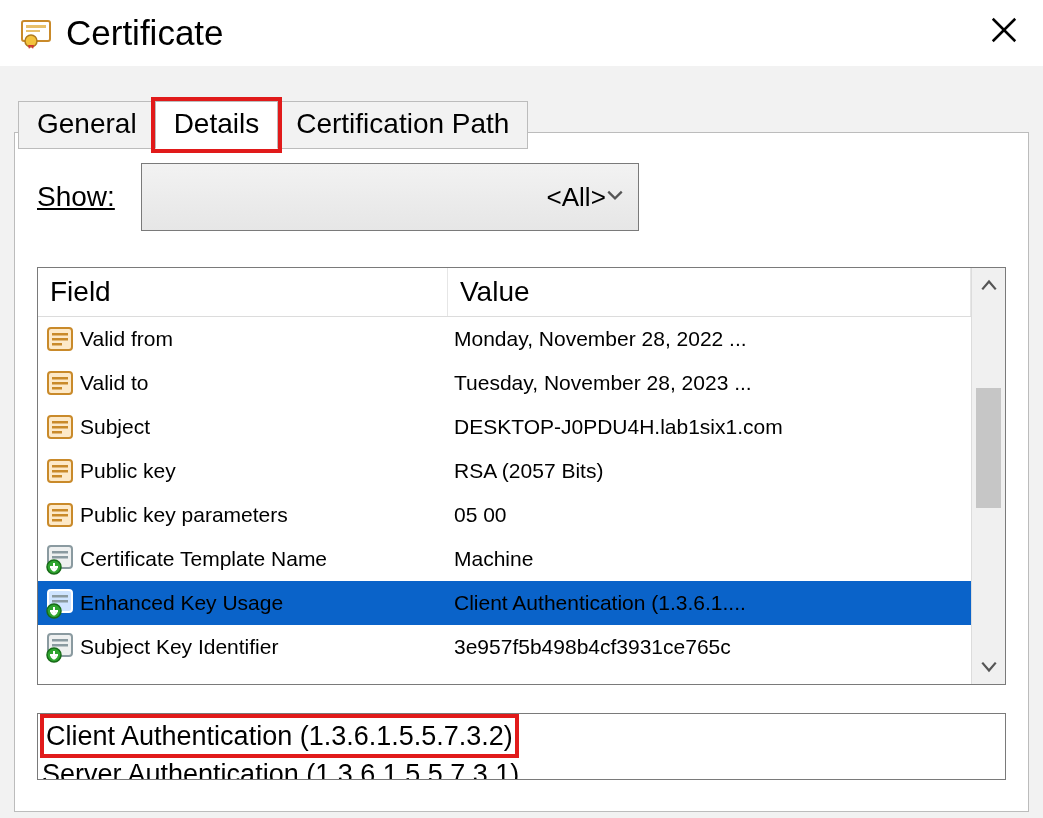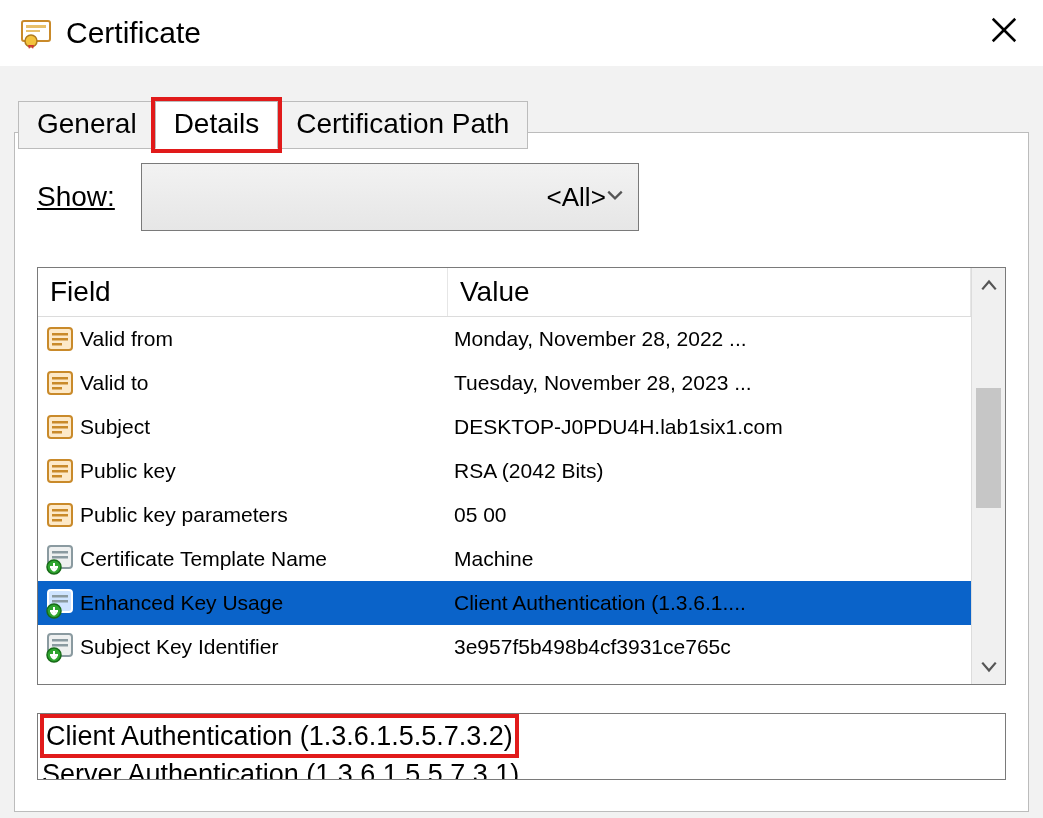--- a/index.html
+++ b/index.html
@@ -25,21 +25,21 @@
   .title-left {
     display: flex;
     align-items: center;
     gap: 14px;
   }
   .cert-icon {
     width: 32px; height: 32px;
     display: inline-block;
   }
   .title-text {
-    font-size: 30px;
+    font-size: 35px;
     color: #000;
   }
   .close-x {
     font-size: 36px;
     line-height: 1;
     cursor: pointer;
     padding: 6px 10px;
     font-weight: 400;
   }
 
@@ -335,21 +335,21 @@
             <div class="row">
               <div class="rc-field">
                 <span class="row-icon"><svg viewBox="0 0 32 32" width="32" height="32">
                     <rect class="sheet" x="4" y="5" width="24" height="22" rx="3" fill="#fde9c8" stroke="#c98a2a" stroke-width="2"></rect>
                     <rect x="8" y="10" width="16" height="2.5" fill="#c98a2a"></rect>
                     <rect x="8" y="15" width="16" height="2.5" fill="#c98a2a"></rect>
                     <rect x="8" y="20" width="10" height="2.5" fill="#c98a2a"></rect>
                   </svg></span>
                 <span>Public key</span>
               </div>
-              <div class="rc-value"><span>RSA (2042 Bits)</span></div>
+              <div class="rc-value"><span>RSA (2057 Bits)</span></div>
             </div>
             <div class="row">
               <div class="rc-field">
                 <span class="row-icon"><svg viewBox="0 0 32 32" width="32" height="32">
                     <rect class="sheet" x="4" y="5" width="24" height="22" rx="3" fill="#fde9c8" stroke="#c98a2a" stroke-width="2"></rect>
                     <rect x="8" y="10" width="16" height="2.5" fill="#c98a2a"></rect>
                     <rect x="8" y="15" width="16" height="2.5" fill="#c98a2a"></rect>
                     <rect x="8" y="20" width="10" height="2.5" fill="#c98a2a"></rect>
                   </svg></span>
                 <span>Public key parameters</span>

